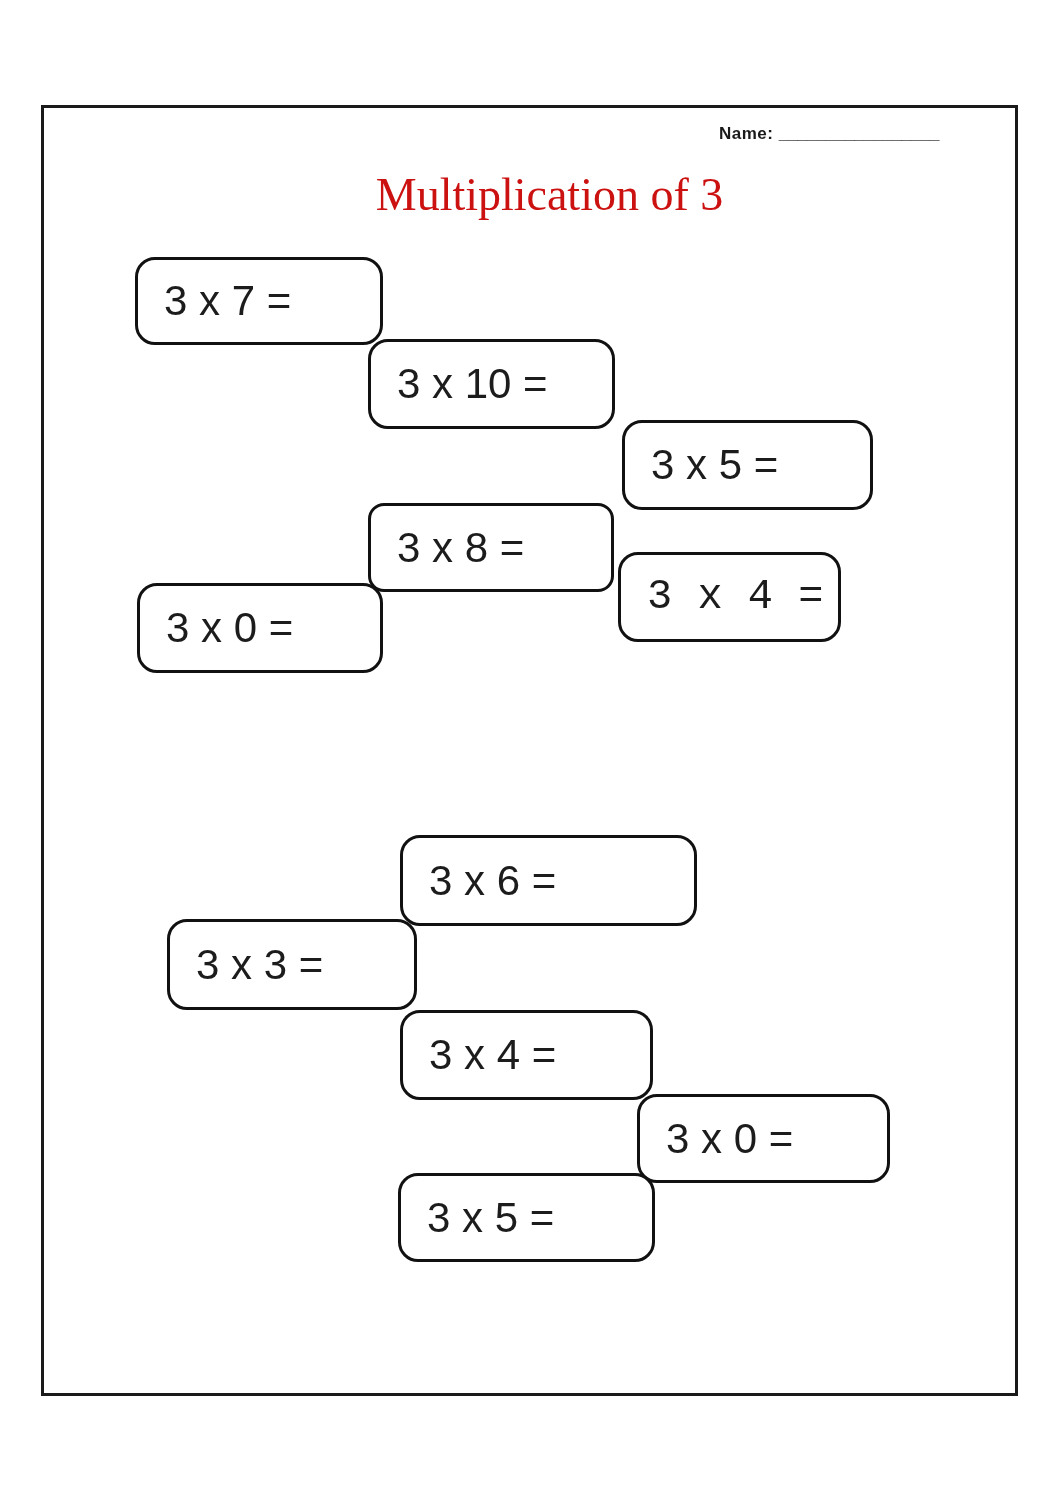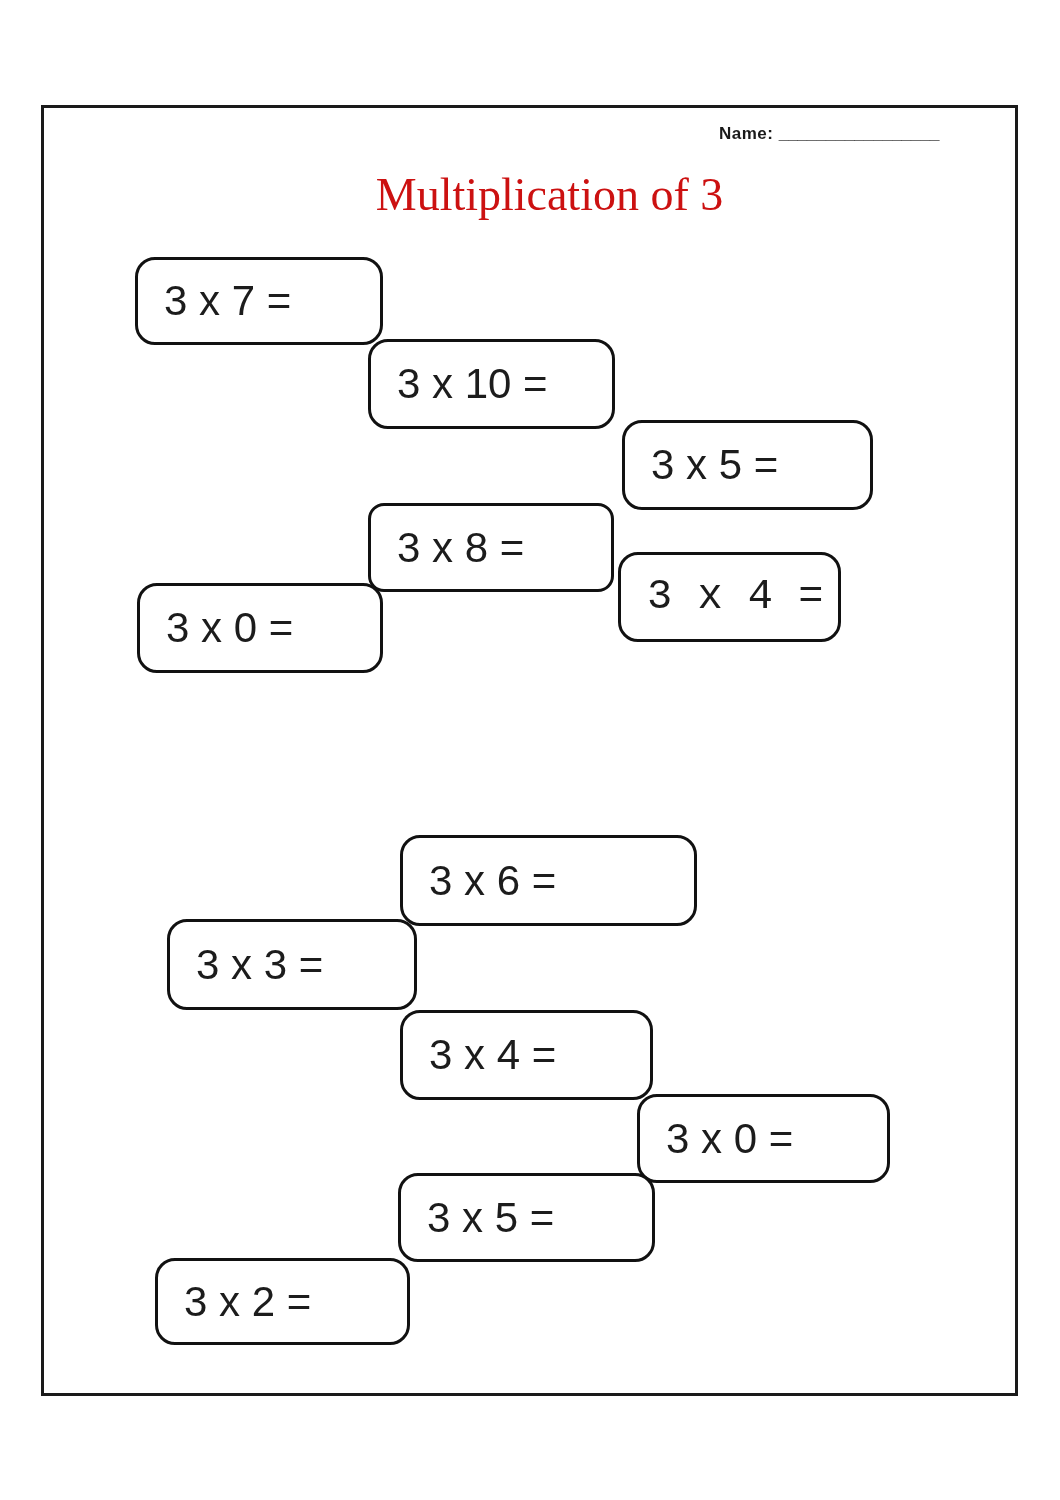--- a/index.html
+++ b/index.html
@@ -119,17 +119,14 @@
     </div>
   <div class="problem-box b9">
       <span>3 x 4 =</span>
     </div>
   <div class="problem-box b10">
       <span>3 x 0 =</span>
     </div>
   <div class="problem-box b11">
       <span>3 x 5 =</span>
     </div>
-  <div class="problem-box b12">
-      <span>3 x 2 =</span>
-    </div>
 
 </div>
 
 </body></html>

